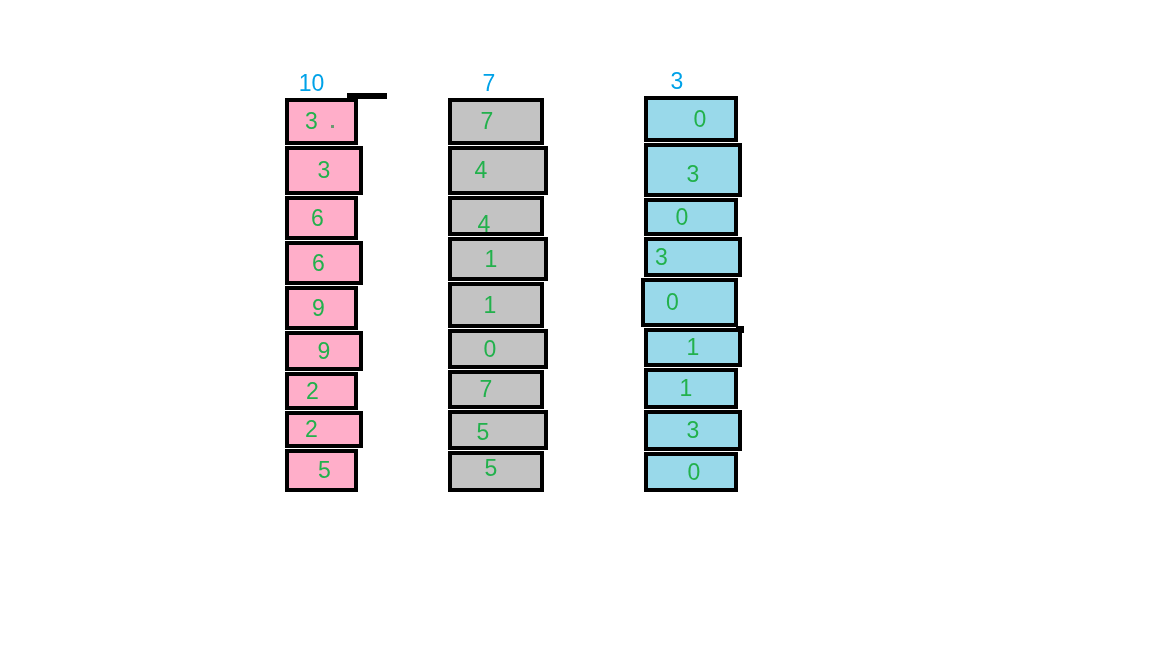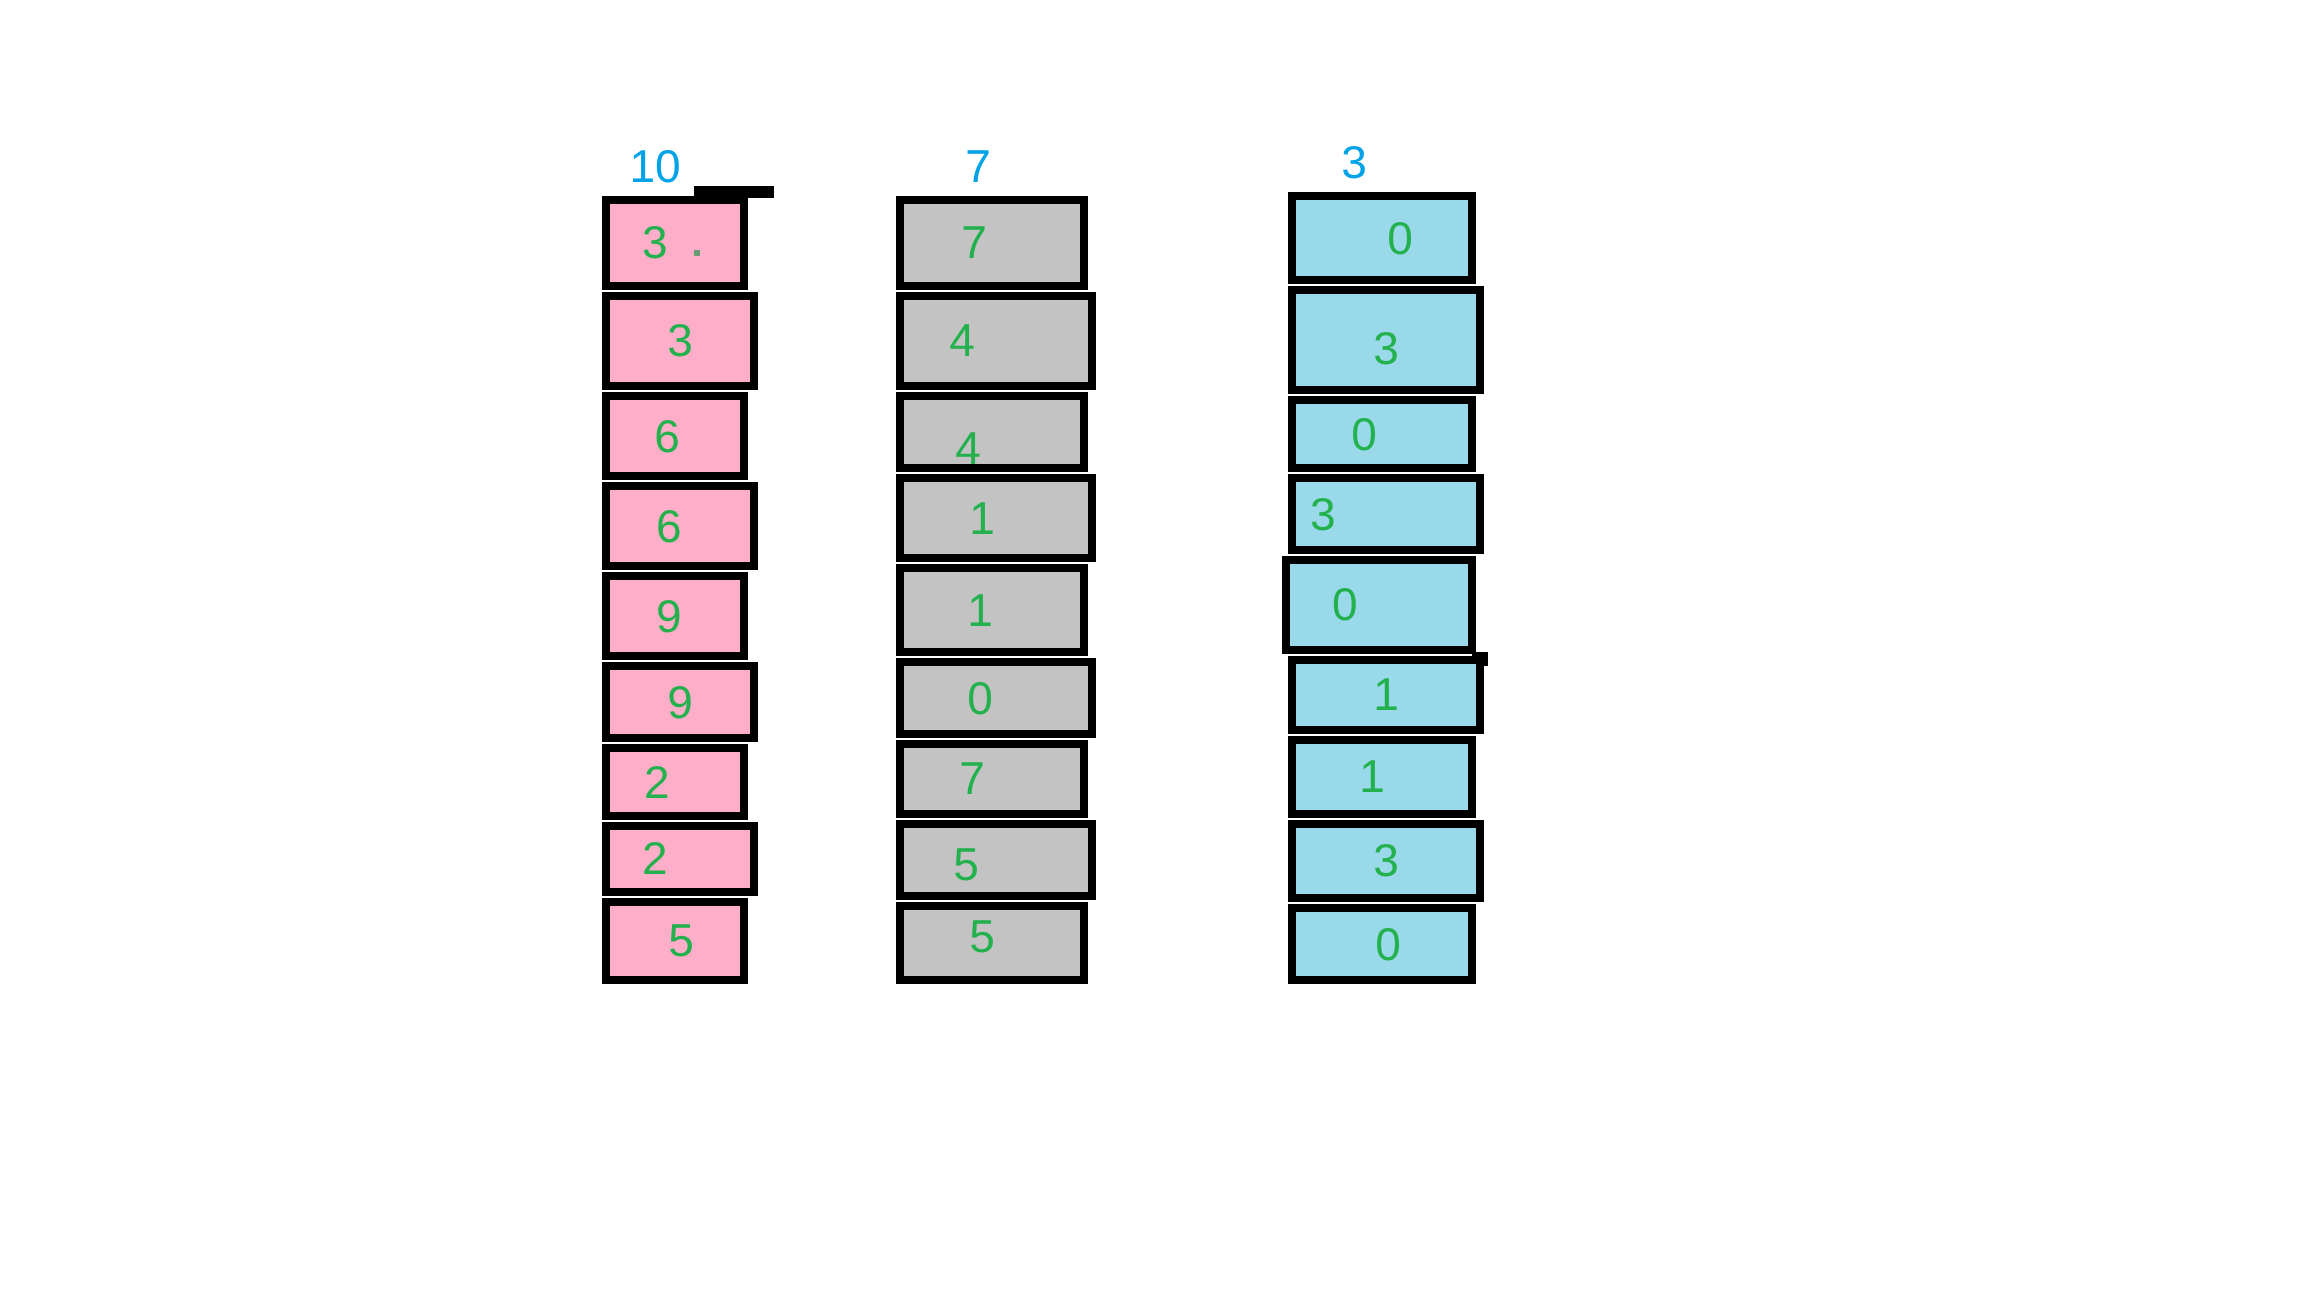--- a/index.html
+++ b/index.html
@@ -19,21 +19,21 @@
     box-sizing:border-box; width:100%;
     border:4px solid #000000;
     display:flex; align-items:center; justify-content:center;
     font-size:23px; line-height:1; color:#22B14C;
     margin-top:1px;
   }
   .cells .cell:first-child { margin-top:0; }
   .digit { display:inline-block; line-height:1; }
 
   
-  .col1 { left:301px; top:98px; width:73px; }
+  .col1 { left:285px; top:98px; width:73px; }
   .col1 .cell { background:#FFAEC9; }
   .col1 .cell:nth-child(even) { width:calc(100% + 5px); }   
   .col2 { left:448px; top:98px; width:96px; }
   .col2 .cell { background:#C3C3C3; }
   .col2 .cell:nth-child(even) { width:calc(100% + 4px); }
   .col3 { left:644px; top:96px; width:94px; }
   .col3 .cell { background:#99D9EA; }
   .col3 .cell:nth-child(even) { width:calc(100% + 4px); }
   .col3 .cell:nth-child(5) { margin-left:-3px; width:calc(100% + 3px); }
 

